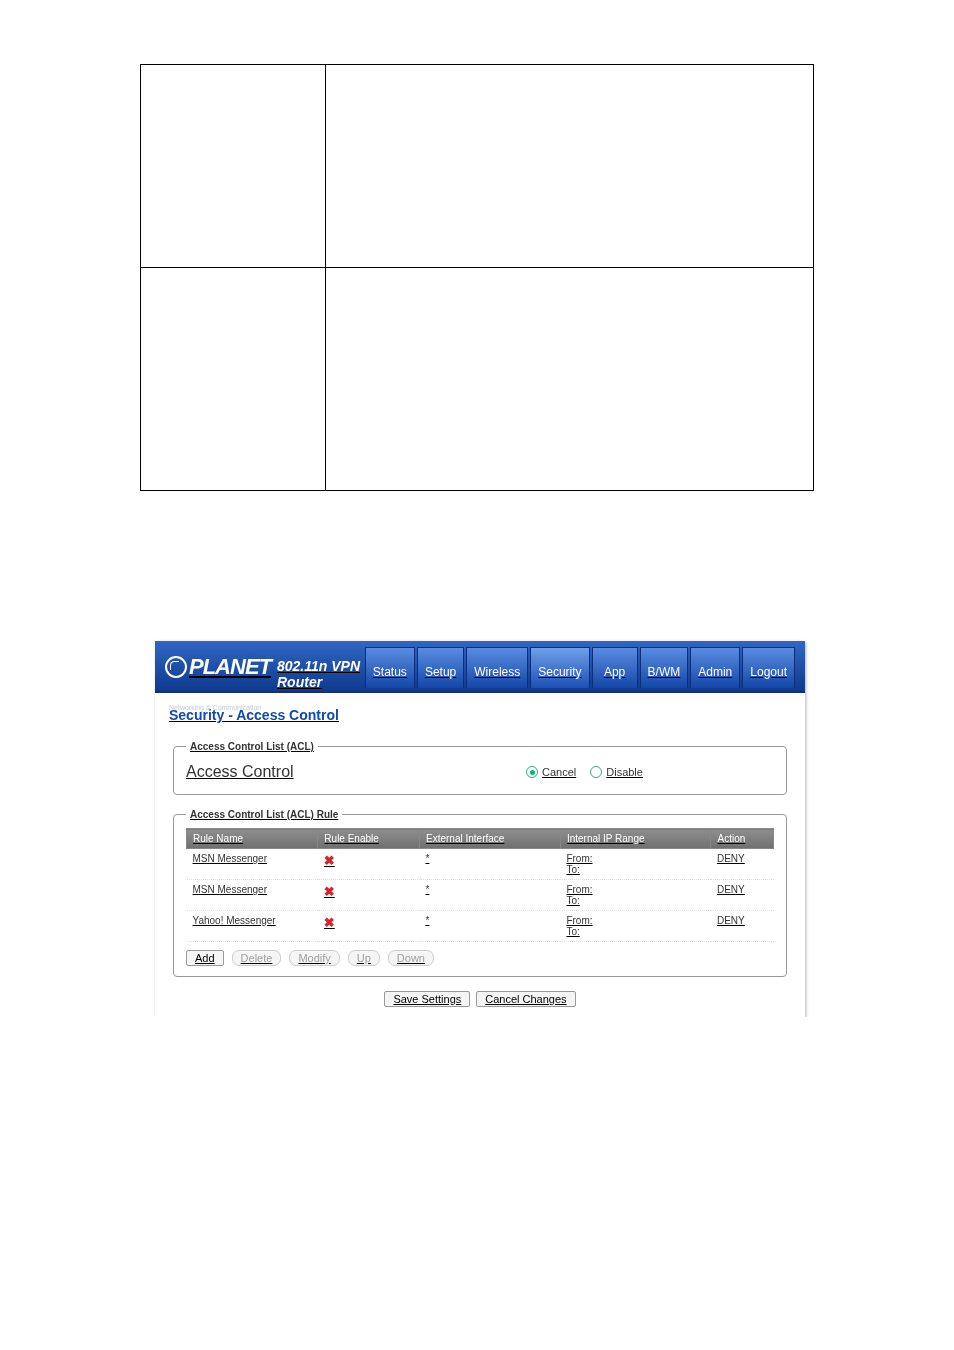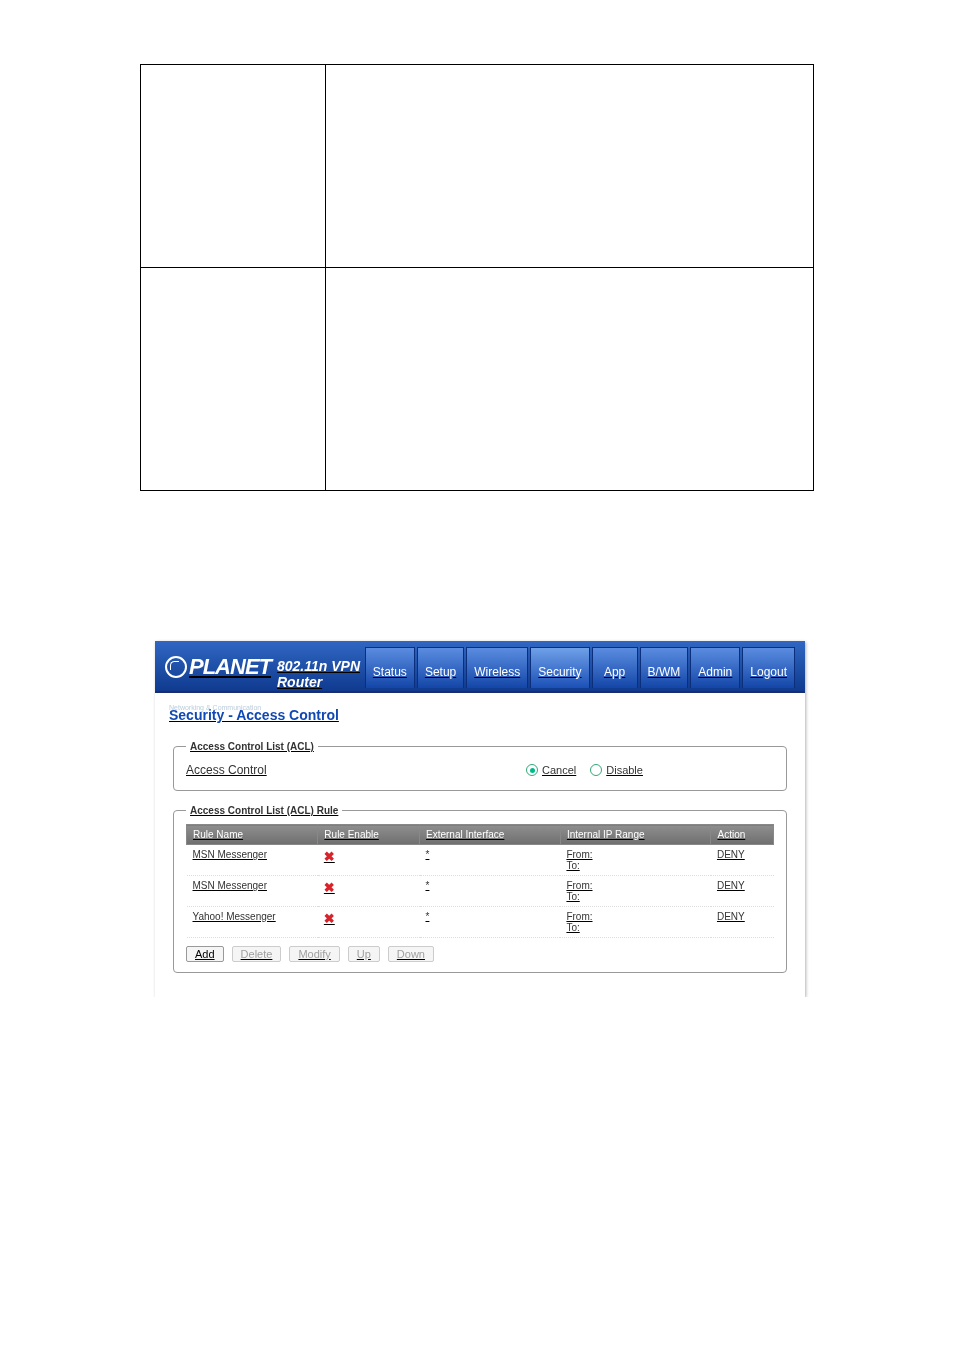--- a/index.html
+++ b/index.html
@@ -134,21 +134,21 @@
   fieldset.panel legend {
     font-weight: bold;
     font-size: 10px;
     padding: 0 4px;
   }
   .form-row {
     display: flex;
     align-items: center;
     padding: 3px 0;
   }
-  .form-row .lbl { width: 340px; font-size: 12px;}
+  .form-row .lbl { width: 340px; font-size: 16px;}
   .form-row .val { font-size: 11px; display:flex;align-items:center;gap:4px;}
   .radio-dot {
     width:10px;height:10px;border:1px solid #3a7;border-radius:50%;
     display:inline-flex;align-items:center;justify-content:center;
     background:#fff;
   }
   .radio-dot.checked::after{
     content:"";width:5px;height:5px;background:#0b8; border-radius:50%;
   }
   
@@ -185,21 +185,21 @@
     margin-top: 8px;
     display:flex;gap:8px;
   }
   .btn {
     font-size: 11px;
     background: #f5f5f5;
     border: 1px solid #999;
     padding: 1px 8px;
     border-radius: 2px;
   }
-  .btn[disabled] { color:#a0a0a0; border-color:#ccc;}
+  .btn[disabled] { color:#a0a0a0; border-color:#ccc;border-radius:7px;}
   .bottom-btns {
     display:flex;justify-content:center;gap:6px;
     margin-top:6px;
   }
 </style>
 </head>
 <body>
 
 <div class="page">
 
@@ -310,16 +310,20 @@
 
         <div class="btn-row">
           <button class="btn">Add</button>
           <button class="btn" disabled="">Delete</button>
           <button class="btn" disabled="">Modify</button>
           <button class="btn" disabled="">Up</button>
           <button class="btn" disabled="">Down</button>
         </div>
       </fieldset>
 
+      <div class="bottom-btns">
+        <button class="btn">Save Settings</button>
+        <button class="btn">Cancel Changes</button>
+      </div>
     </div>
   </div>
 
 </div>
 
 </body></html>

